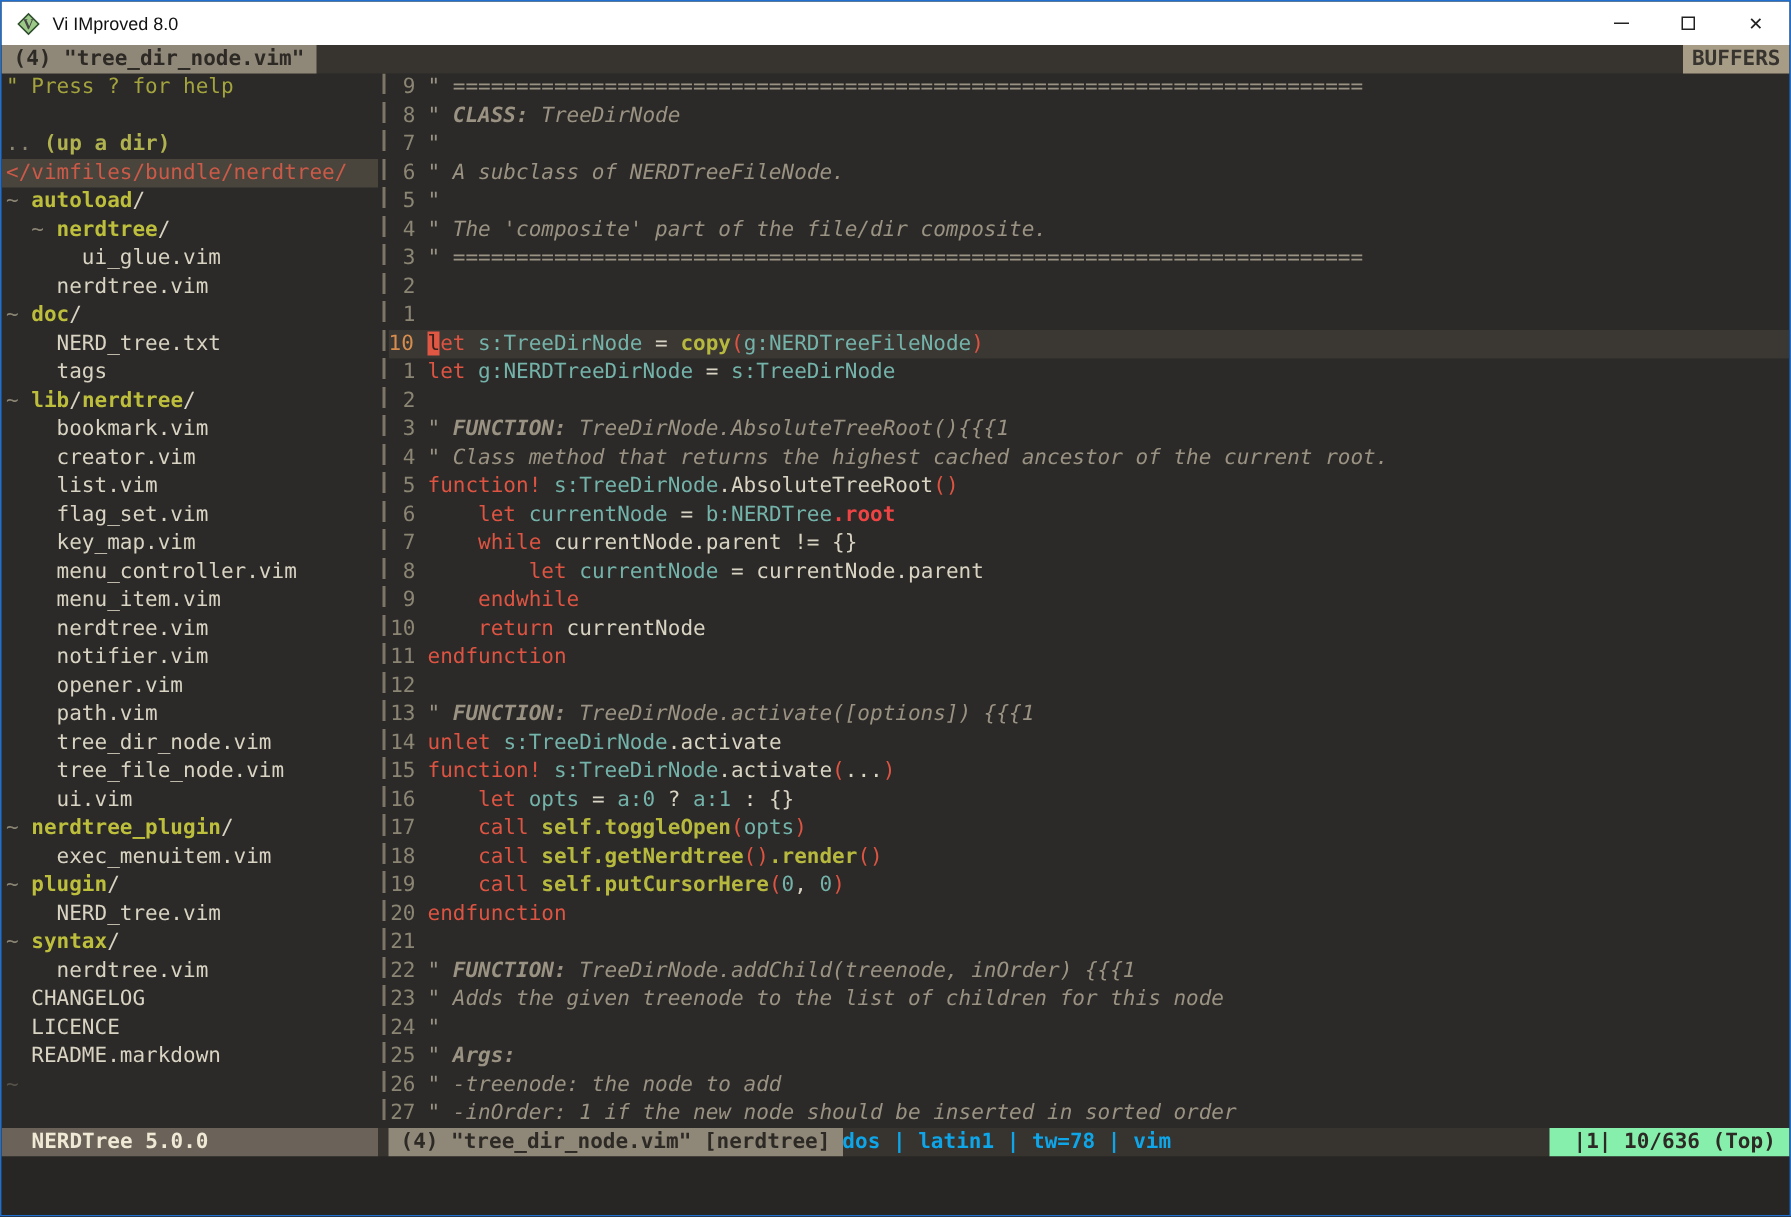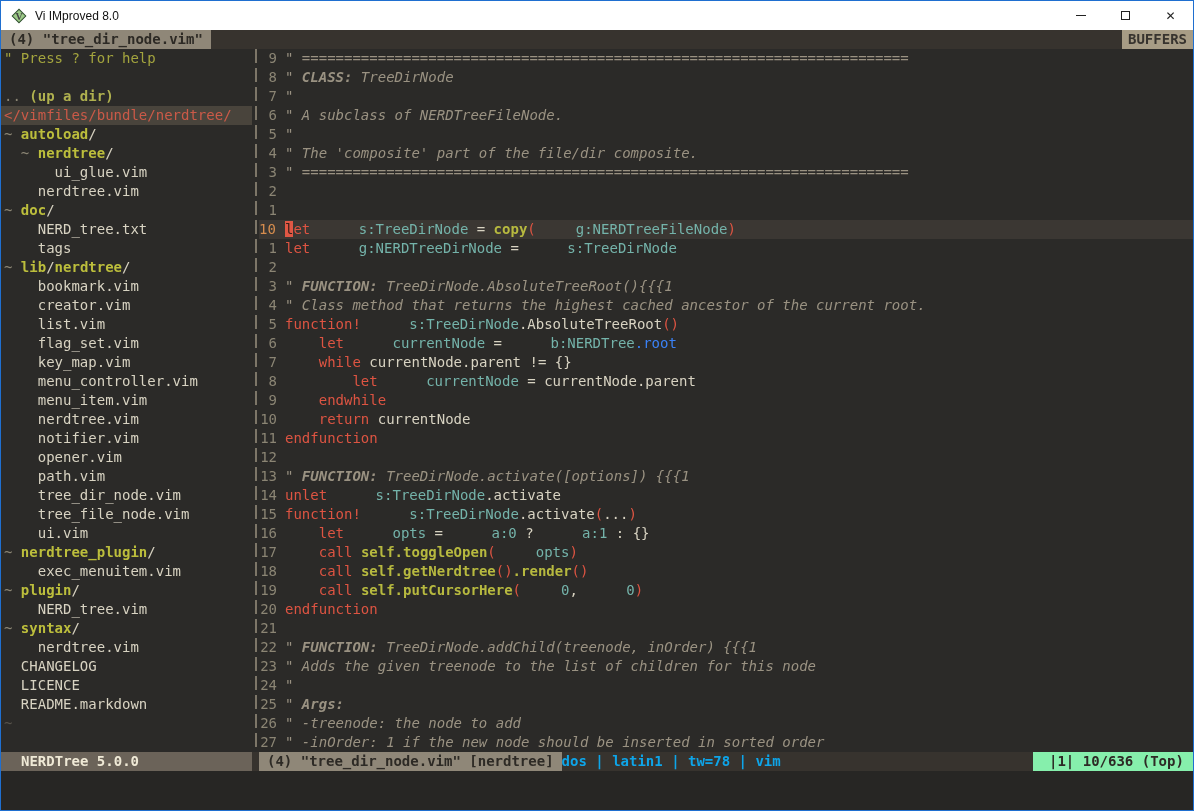--- a/index.html
+++ b/index.html
@@ -35,24 +35,24 @@
   .sidebar .line.rootline { background:#49443c; }
   .editor .line.cur { background:#3b3733; }
 
   .num { display:inline-block; width:26px; text-align:right; padding-right:8px; color:#8b8574; }
   .line.cur .num { text-align:left; color:#d78d4e; }
 
   
   .cm { color:#9a9282; font-style:italic; }
   .cmb { color:#9a9282; font-style:italic; font-weight:bold;margin-top:28px; }
   .kw { color:#dd5442; }
-  .id { color:#74b3aa;margin-left:40px; }
+  .id { color:#74b3aa; }
   .fn { color:#b7b93f; font-weight:bold; }
   .tx { color:#d8d3c2; }
-  .tb { color:#3b82f6; font-weight:normal; }
+  .tb { color:#ef4444; font-weight:bold; }
   .pa { color:#dd5442; }
   .cursor { background:#e05744; color:#3a201a; }
 
   
   .help { color:#a3a43e; }
   .dim { color:#8b8574; }
   .updir { color:#b0b14f; font-weight:bold; }
   .rootp { color:#cb5a48; }
   .sdir { color:#bcbe3c; font-weight:bold; }
   .sfile { color:#d8d3c2; }

